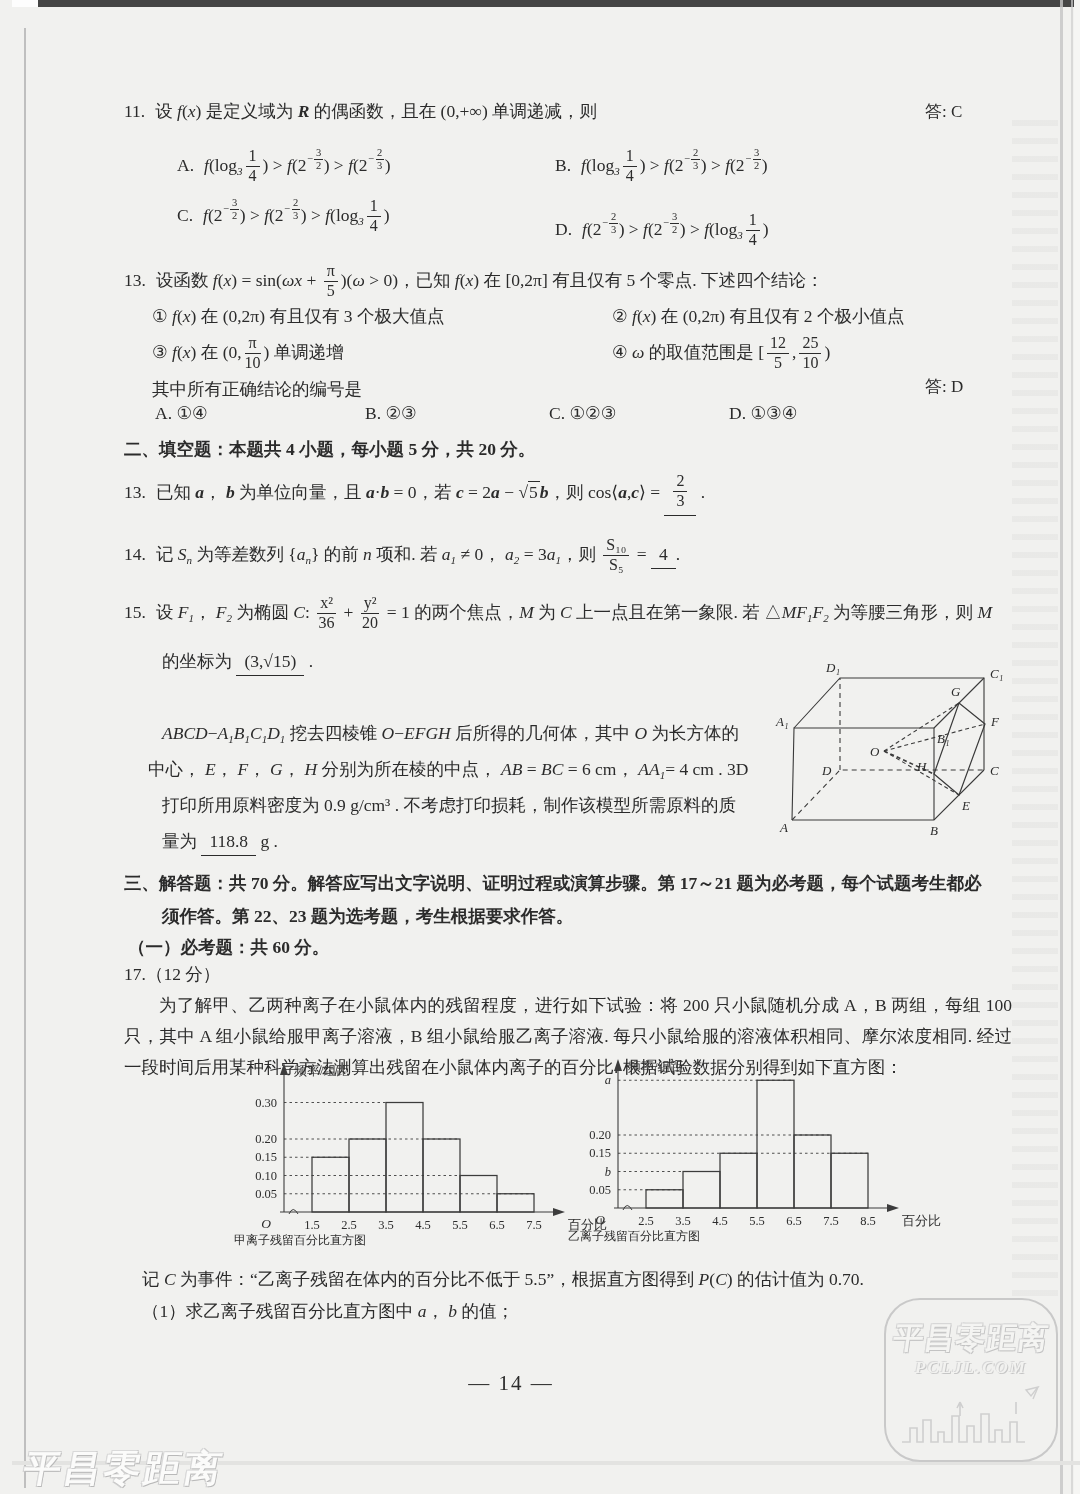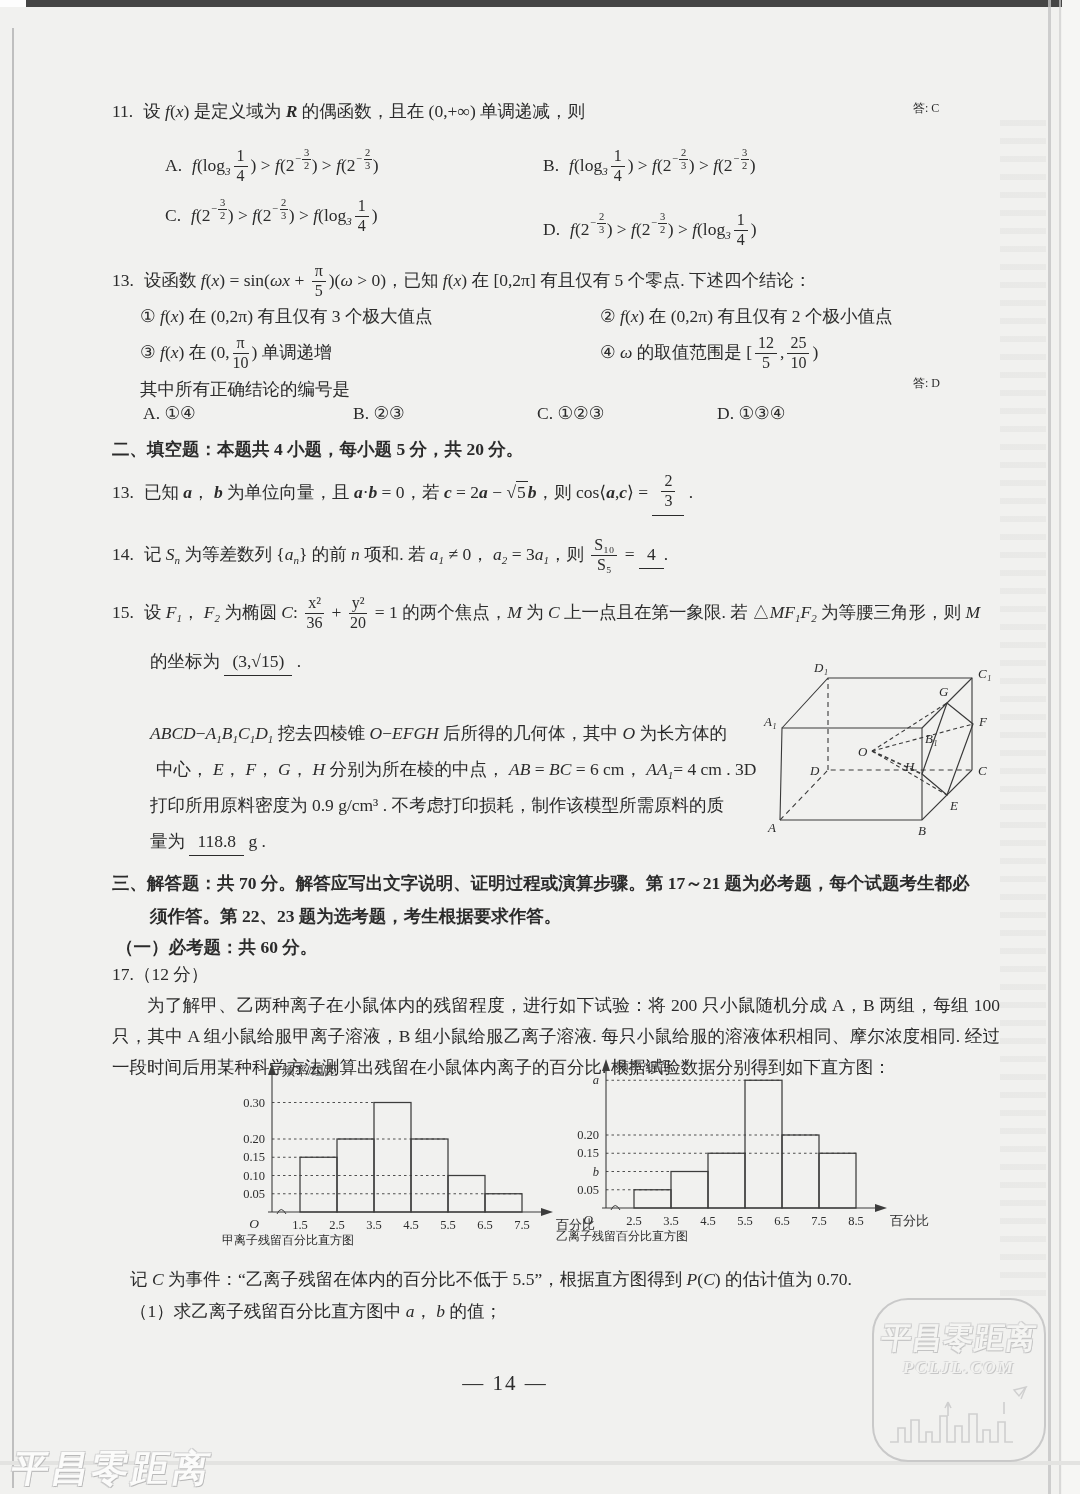--- a/index.html
+++ b/index.html
@@ -1,32 +1,32 @@
 <!DOCTYPE html>
 <html><head>
 <meta charset="utf-8">
 <style>
   html,body{margin:0;padding:0;}
   body{width:1080px;height:1494px;position:relative;background:#f1f1ef;
        font-family:"Liberation Serif", serif;color:#2b2b2b;overflow:hidden;}
-  .page{position:absolute;inset:0;}
+  .page{position:absolute;inset:0;margin-left:12px;}
   
   .scan-top{position:absolute;left:26px;top:0;width:1054px;height:7px;background:#454545;}
   .scan-top2{position:absolute;left:0;top:0;width:26px;height:7px;background:#fdfdfd;}
   .scan-left{position:absolute;left:12px;top:28px;width:2px;height:1460px;background:#b3b3b3;opacity:.8;}
   .scan-right1{position:absolute;left:1048px;top:0;width:3px;height:1494px;background:#c4c4c4;opacity:.8;}
   .scan-right2{position:absolute;left:1059px;top:0;width:2px;height:1494px;background:#cecece;opacity:.7;}
   .scan-rightband{position:absolute;left:1062px;top:0;width:18px;height:1494px;background:#f6f6f4;}
   .scan-bottom{position:absolute;left:0;top:1461px;width:1080px;height:4px;background:#e3e3e1;}
   .bleed{position:absolute;left:1000px;top:120px;width:46px;height:1180px;opacity:.05;
          background:repeating-linear-gradient(180deg,#555 0 6px,transparent 6px 18px);}
   
   .line{position:absolute;white-space:nowrap;font-size:17.5px;line-height:1.35;}
   .qno{margin-right:10px;}
-  .ansr{position:absolute;font-size:12px;white-space:nowrap;}
+  .ansr{position:absolute;font-size:17px;white-space:nowrap;}
   .mi{font-style:italic;}
   .mbi{font-style:italic;font-weight:bold;}
   .msub{font-size:11px;vertical-align:-4px;font-style:italic;}
   .mfrac{display:inline-block;text-align:center;vertical-align:middle;line-height:1.05;
          margin:0 3px;font-size:16px;position:relative;top:-1px;}
   .mfrac .fn{display:block;border-bottom:1.1px solid #2b2b2b;padding:0 3px 1px;}
   .mfrac .fd{display:block;padding-top:1px;}
   .msf{display:inline-flex;align-items:center;vertical-align:9px;font-size:10.5px;line-height:1;margin:0 1px;}
   .msf .sfs{margin-right:1px;}
   .msf .sff{display:inline-block;text-align:center;}
@@ -159,21 +159,21 @@
   <div class="line" style="left:112px;top:538px;">
     <span class="qno">14.</span><span>记 <span class="mi">S</span><span class="msub">n</span> 为等差数列 {<span class="mi">a</span><span class="msub">n</span>} 的前 <span class="mi">n</span> 项和. 若 <span class="mi">a</span><span class="msub">1</span> ≠ 0， <span class="mi">a</span><span class="msub">2</span> = 3<span class="mi">a</span><span class="msub">1</span>，则 <span class="mfrac"><span class="fn">S₁₀</span><span class="fd">S₅</span></span> = <span class="mu"> 4 </span>.</span>
   </div>
 
   <div class="line" style="left:112px;top:596px;">
     <span class="qno">15.</span><span>设 <span class="mi">F</span><span class="msub">1</span>， <span class="mi">F</span><span class="msub">2</span> 为椭圆 <span class="mi">C</span>: <span class="mfrac"><span class="fn">x²</span><span class="fd">36</span></span> + <span class="mfrac"><span class="fn">y²</span><span class="fd">20</span></span> = 1 的两个焦点，<span class="mi">M</span> 为 <span class="mi">C</span> 上一点且在第一象限. 若 △<span class="mi">MF</span><span class="msub">1</span><span class="mi">F</span><span class="msub">2</span> 为等腰三角形，则 <span class="mi">M</span></span>
   </div>
   <div class="line" style="left:150px;top:650px;">的坐标为 <span class="mu">(3,√15)</span> .</div>
 
   <div class="line" style="left:150px;top:722px;"><span class="mi">ABCD</span>−<span class="mi">A</span><span class="msub">1</span><span class="mi">B</span><span class="msub">1</span><span class="mi">C</span><span class="msub">1</span><span class="mi">D</span><span class="msub">1</span> 挖去四棱锥 <span class="mi">O</span>−<span class="mi">EFGH</span> 后所得的几何体，其中 <span class="mi">O</span> 为长方体的</div>
-  <div class="line" style="left:156px;top:758px;">中心， <span class="mi">E</span>， <span class="mi">F</span>， <span class="mi">G</span>， <span class="mi">H</span> 分别为所在棱的中点， <span class="mi">AB</span> = <span class="mi">BC</span> = 6 cm， <span class="mi">AA</span><span class="msub">1</span>= 4 cm . 3D</div>
+  <div class="line" style="left:136px;top:758px;">中心， <span class="mi">E</span>， <span class="mi">F</span>， <span class="mi">G</span>， <span class="mi">H</span> 分别为所在棱的中点， <span class="mi">AB</span> = <span class="mi">BC</span> = 6 cm， <span class="mi">AA</span><span class="msub">1</span>= 4 cm . 3D</div>
   <div class="line" style="left:150px;top:794px;">打印所用原料密度为 0.9 g/cm³ . 不考虑打印损耗，制作该模型所需原料的质</div>
   <div class="line" style="left:150px;top:830px;">量为 <span class="mu"> 118.8 </span> g .</div>
 
   <svg class="fig" width="258" height="208" viewBox="0 0 258 208">
     <g stroke="#3a3a3a" stroke-width="1.1" fill="none">
 
       <path d="M18,172 L160,172 L210,122"></path>
       <path d="M18,172 L20,80 L160,80"></path>
       <path d="M160,172 L160,80"></path>
       <path d="M20,80 L66,30 L210,30 L210,122"></path>

